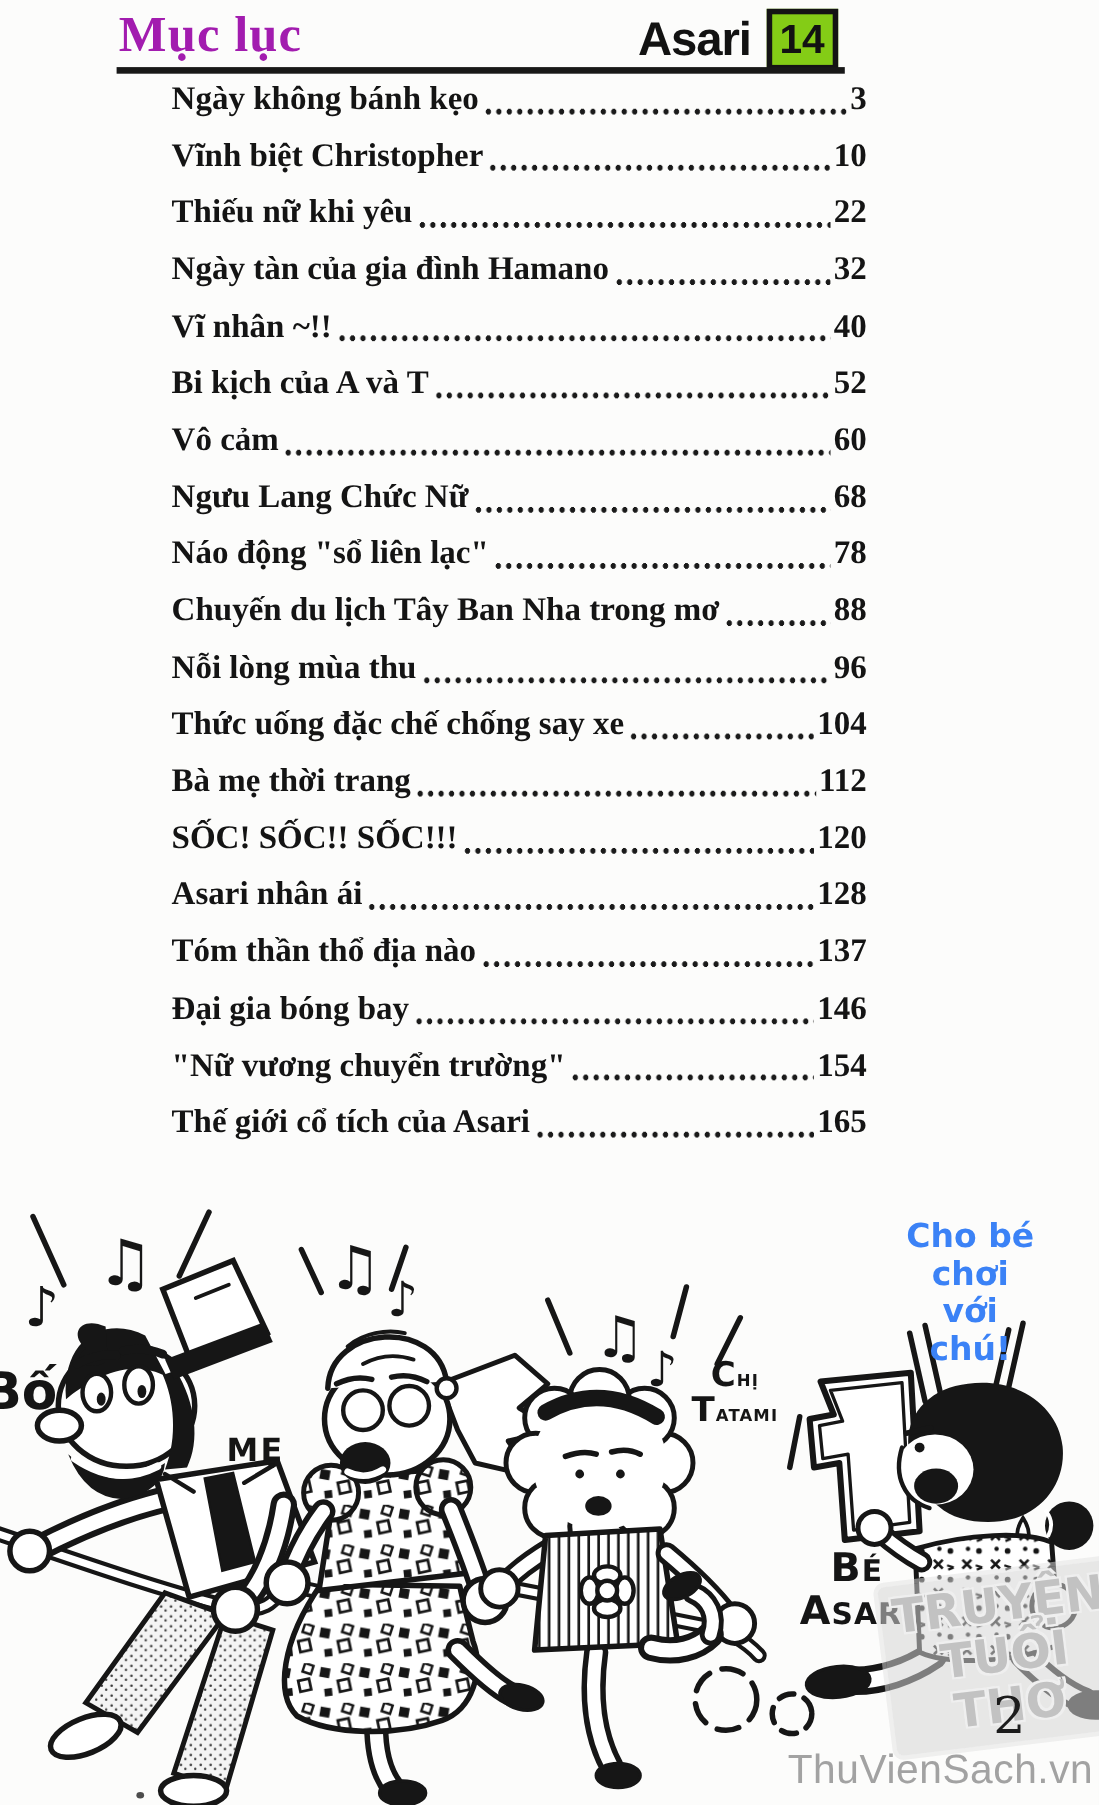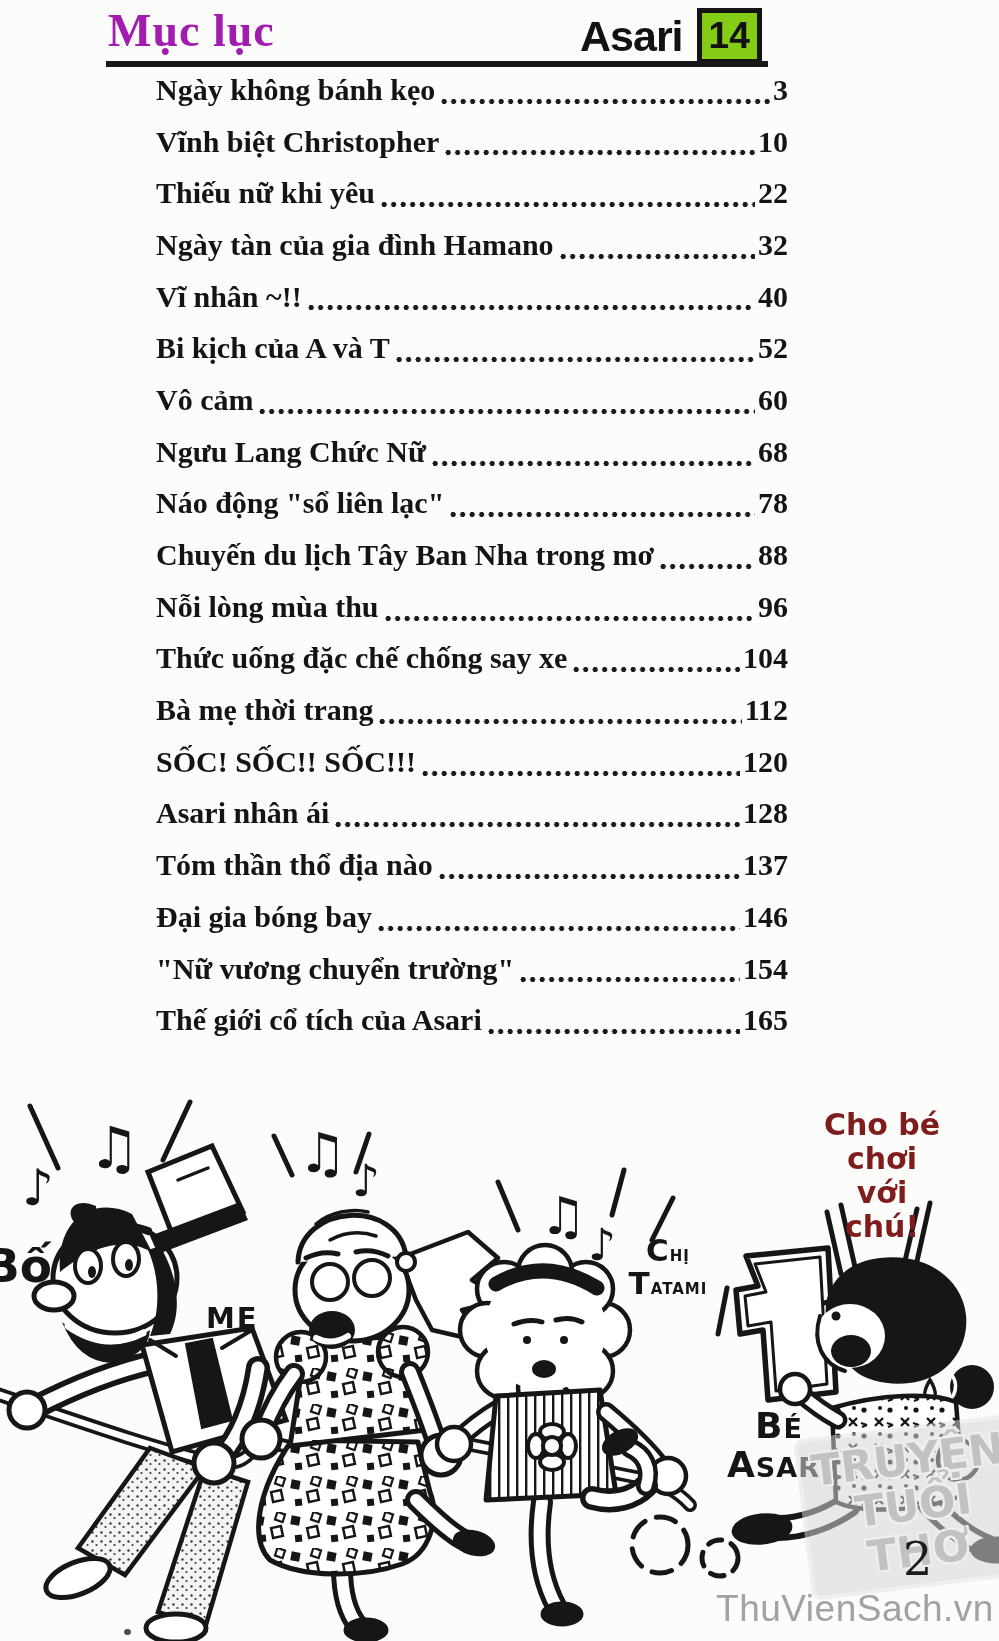--- a/index.html
+++ b/index.html
@@ -25,21 +25,21 @@
   
   .illus{position:absolute;left:0;top:0;pointer-events:none;}
   .lbl{position:absolute;color:#151515;font-family:"DejaVu Sans","Liberation Sans",sans-serif;font-weight:bold;}
   .lbl-bo{left:-16px;top:1238px;font-size:47px;}
   .lbl-me{left:206px;top:1281px;font-size:29px;letter-spacing:2px;margin-top:20px;}
   .lbl-chi{left:618px;top:1237px;width:100px;text-align:center;font-size:15px;line-height:27px;letter-spacing:1px;}
   .lbl-chi div::first-letter{font-size:31px;}
   .lbl-be{left:720px;top:1408px;width:118px;text-align:center;font-size:27px;line-height:36px;letter-spacing:1px;}
   .lbl-be div::first-letter{font-size:36px;}
   .speech{position:absolute;left:812px;top:1108px;width:140px;text-align:center;
-          font:bold 30px "DejaVu Sans","Liberation Sans",sans-serif;line-height:34px;color:#7f1d1d;}
+          font:bold 30px "DejaVu Sans","Liberation Sans",sans-serif;line-height:34px;color:#3b82f6;}
   .stamp{position:absolute;left:806px;top:1430px;width:215px;padding:6px 0 10px;text-align:center;
          transform:rotate(-7deg);background:rgba(214,214,214,.55);border-radius:6px;
          box-shadow:0 0 0 4px rgba(225,225,225,.5);
          font:bold 43px "DejaVu Sans","Liberation Sans",sans-serif;line-height:46px;color:#c2c2c2;
          text-shadow:2px 2px 0 #efefef,-2px -2px 0 #efefef,2px -2px 0 #efefef,-2px 2px 0 #efefef;}
   .pgnum{position:absolute;left:903px;top:1532px;font:400 46px "DejaVu Serif","Liberation Serif",serif;color:#1c1c1c;z-index:5;}
   .wm{position:absolute;left:700px;top:1588px;width:310px;text-align:center;
       font:400 37px "Liberation Sans","DejaVu Sans",sans-serif;color:#a2a2a2;letter-spacing:.5px;}
   .speck{position:absolute;left:124px;top:1629px;width:7px;height:6px;border-radius:50%;background:#4c4c4c;}
 </style>

